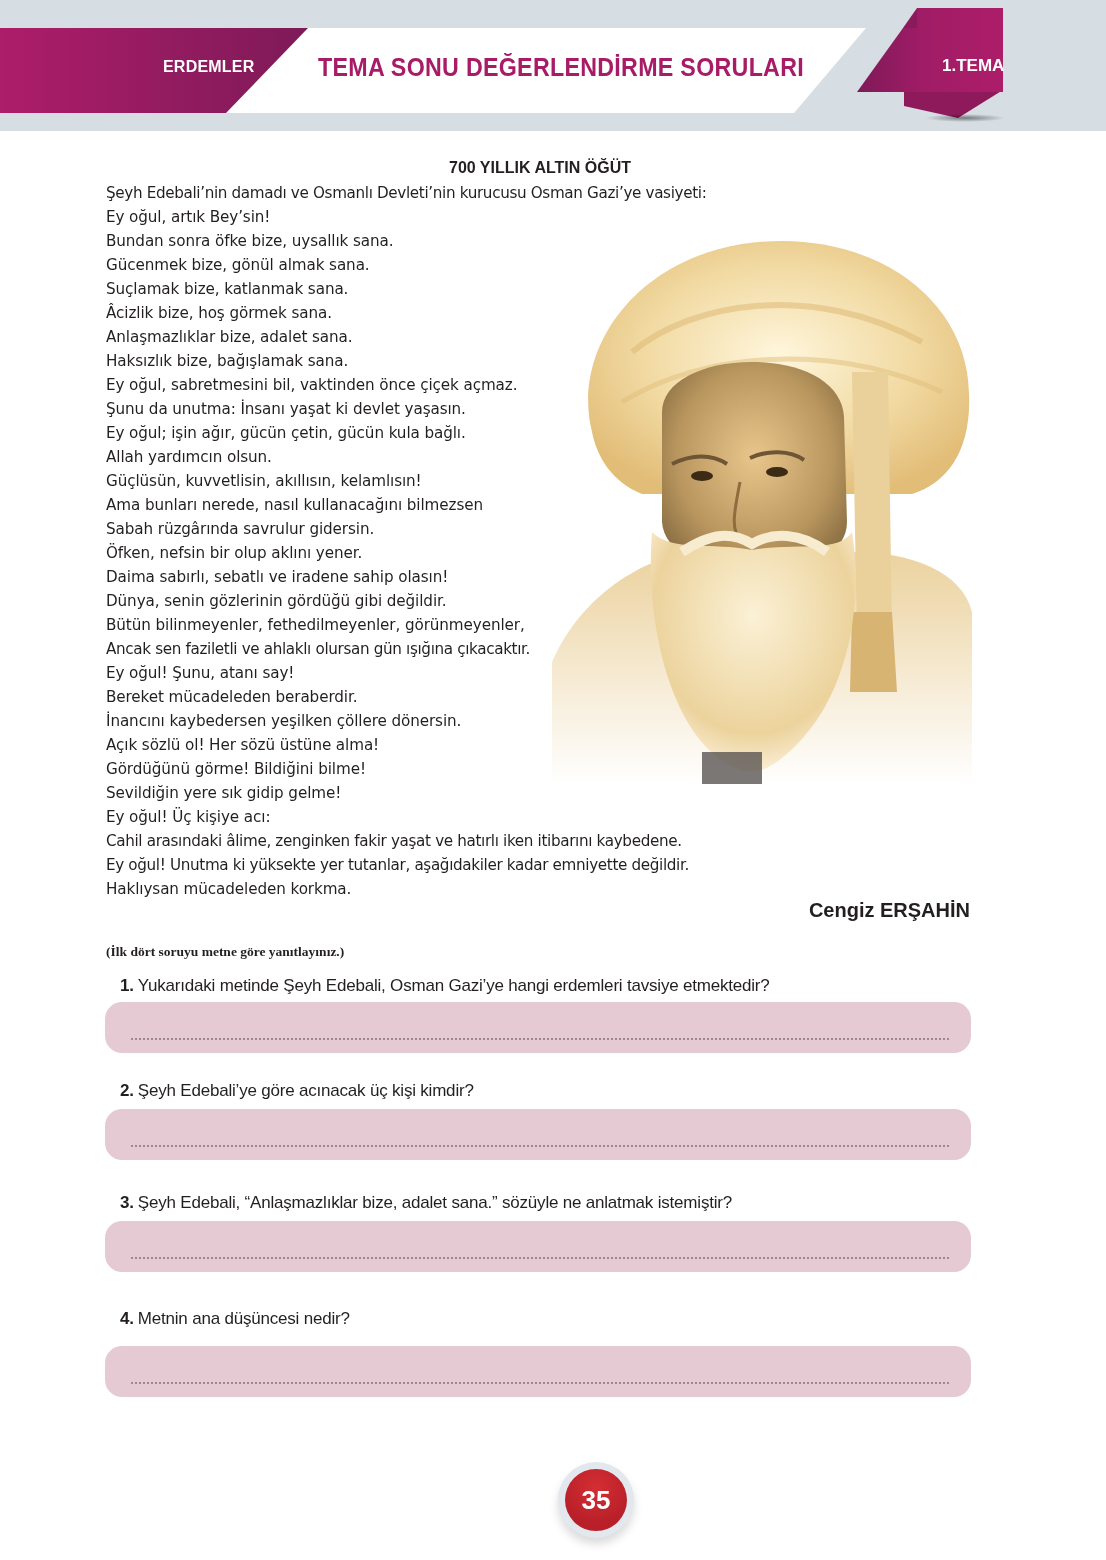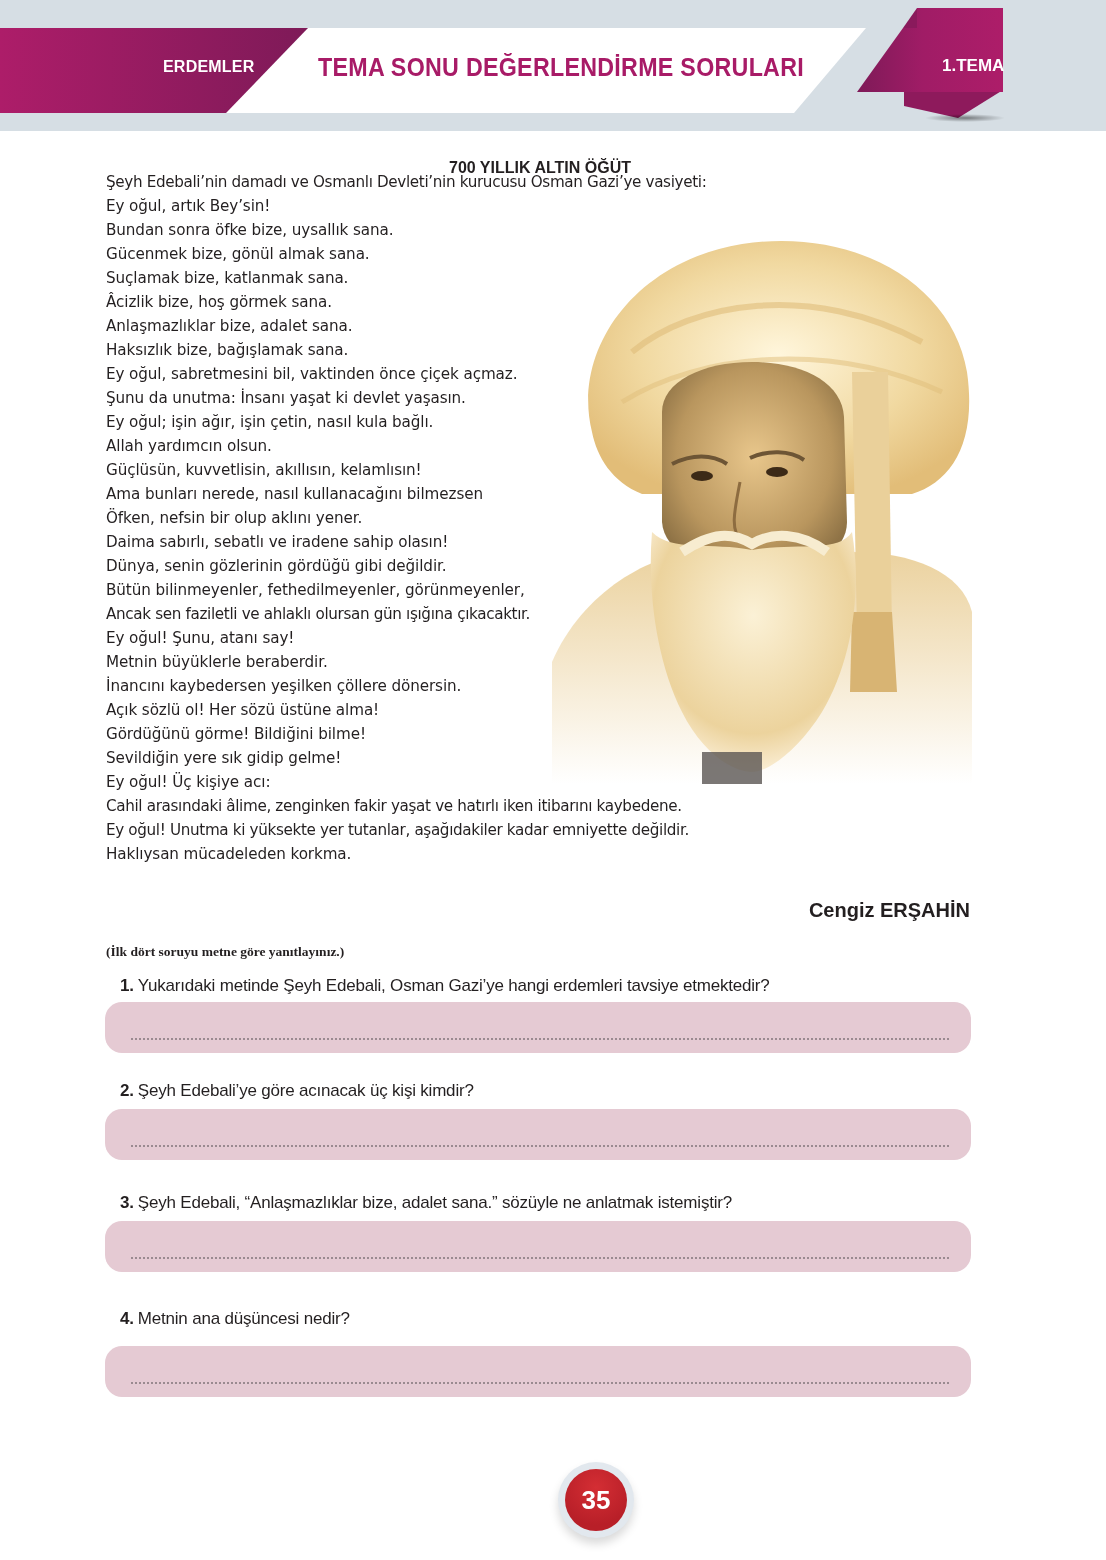--- a/index.html
+++ b/index.html
@@ -9,21 +9,21 @@
   .header-bg { position: absolute; left: 0; top: 0; width: 1106px; height: 131px; background: #d6dee4; }
   .header-svg { position: absolute; left: 0; top: 0; width: 1106px; height: 131px; }
 
   .hdr-left-label { position: absolute; left: 163px; top: 58px; width: 95px; font-family: "Liberation Sans", sans-serif; font-weight: bold; font-size: 16px; color: #ffffff; letter-spacing: 0.2px; }
   .hdr-title { position: absolute; left: 318px; top: 53px; font-family: "Liberation Sans", sans-serif; font-weight: bold; font-size: 25px; color: #a81b67; letter-spacing: 0.3px; white-space: nowrap; transform: scaleX(0.93); transform-origin: left center; }
   .hdr-theme { position: absolute; left: 897px; top: 56px; font-family: "Liberation Sans", sans-serif; font-weight: bold; font-size: 17px; color: #ffffff; white-space: nowrap; margin-left: 45px; }
 
   .portrait { position: absolute; left: 552px; top: 232px; width: 420px; height: 552px; }
 
   .text-title { position: absolute; left: 0; width: 1080px; top: 159px; text-align: center; font-family: "Liberation Sans", sans-serif; font-weight: bold; font-size: 16px; color: #231f20; }
-  .poem { position: absolute; left: 106px; top: 170px; width: 720px; }
+  .poem { position: absolute; left: 106px; top: 181px; width: 720px; }
   .poem-line { height: 24px; line-height: 24px; font-family: "DejaVu Sans", sans-serif; font-size: 15.2px; color: #231f20; white-space: nowrap; letter-spacing: -0.1px; }
   .poem-line.wide { letter-spacing: -0.35px; }
 
   .author { position: absolute; right: 136px; top: 899px; font-family: "Liberation Sans", sans-serif; font-weight: bold; font-size: 20px; color: #231f20; }
 
   .instruction { position: absolute; left: 106px; top: 944px; font-family: Liberation Serif, serif; font-weight: bold; font-size: 13.5px; color: #231f20; }
 
   .question { position: absolute; left: 120px; font-family: Liberation Sans, sans-serif; font-size: 17px; color: #231f20; white-space: nowrap; letter-spacing: -0.2px; text-align: right; }
   .question .qnum { font-weight: bold; margin-right: 4px; }
   .question .quote { font-weight: normal; color: #231f20; }
@@ -122,31 +122,32 @@
   <div class="poem-line wide">Şeyh Edebali’nin  damadı ve Osmanlı Devleti’nin kurucusu Osman Gazi’ye vasiyeti:</div>
   <div class="poem-line">Ey oğul, artık Bey’sin!</div>
   <div class="poem-line">Bundan sonra öfke bize, uysallık sana.</div>
   <div class="poem-line">Gücenmek bize, gönül almak sana.</div>
   <div class="poem-line">Suçlamak bize, katlanmak sana.</div>
   <div class="poem-line">Âcizlik bize, hoş görmek sana.</div>
   <div class="poem-line">Anlaşmazlıklar bize, adalet sana.</div>
   <div class="poem-line">Haksızlık bize, bağışlamak sana.</div>
   <div class="poem-line">Ey oğul, sabretmesini bil, vaktinden önce çiçek açmaz.</div>
   <div class="poem-line">Şunu da unutma: İnsanı yaşat ki devlet yaşasın.</div>
-  <div class="poem-line">Ey oğul; işin ağır, işin çetin, nasıl kula bağlı.</div>
+  <div class="poem-line">Ey oğul; işin ağır, gücün çetin, gücün kula bağlı.</div>
   <div class="poem-line">Allah yardımcın olsun.</div>
   <div class="poem-line">Güçlüsün, kuvvetlisin, akıllısın, kelamlısın!</div>
   <div class="poem-line">Ama bunları nerede, nasıl kullanacağını bilmezsen</div>
+  <div class="poem-line">Sabah rüzgârında savrulur gidersin.</div>
   <div class="poem-line">Öfken, nefsin bir olup aklını yener.</div>
   <div class="poem-line">Daima sabırlı, sebatlı ve iradene sahip olasın!</div>
   <div class="poem-line">Dünya, senin gözlerinin gördüğü gibi değildir.</div>
   <div class="poem-line">Bütün bilinmeyenler, fethedilmeyenler, görünmeyenler,</div>
   <div class="poem-line wide">Ancak sen faziletli ve ahlaklı olursan gün ışığına çıkacaktır.</div>
   <div class="poem-line">Ey oğul! Şunu, atanı say!</div>
-  <div class="poem-line">Metnin büyüklerle beraberdir.</div>
+  <div class="poem-line">Bereket mücadeleden beraberdir.</div>
   <div class="poem-line">İnancını kaybedersen yeşilken çöllere dönersin.</div>
   <div class="poem-line">Açık sözlü ol! Her sözü üstüne alma!</div>
   <div class="poem-line">Gördüğünü görme! Bildiğini bilme!</div>
   <div class="poem-line">Sevildiğin yere sık gidip gelme!</div>
   <div class="poem-line">Ey oğul! Üç kişiye acı:</div>
   <div class="poem-line wide">Cahil arasındaki âlime, zenginken fakir yaşat ve hatırlı iken itibarını kaybedene.</div>
   <div class="poem-line wide">Ey oğul! Unutma ki yüksekte yer tutanlar, aşağıdakiler kadar emniyette değildir.</div>
   <div class="poem-line">Haklıysan mücadeleden korkma.</div>
 </div>
 

